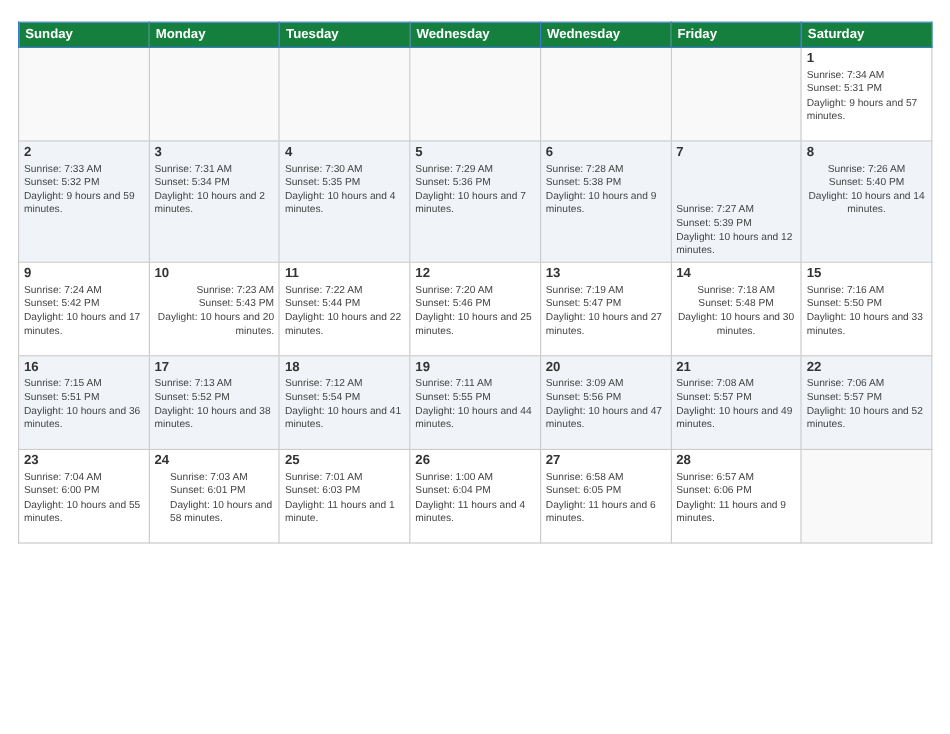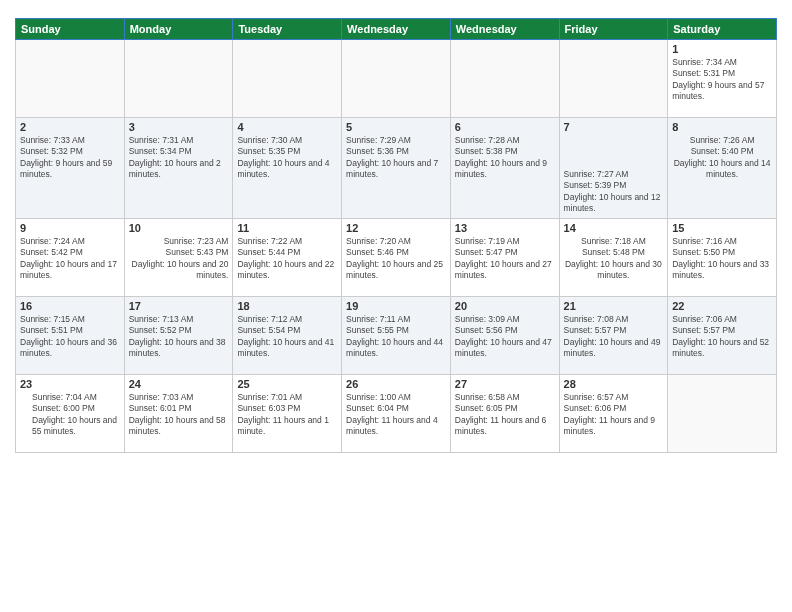--- a/index.html
+++ b/index.html
@@ -258,27 +258,27 @@
           <td>
             <span class="day-number">22</span>
             <div class="day-info" style="white-space: pre-line;">Sunrise: 7:06 AM
 Sunset: 5:57 PM
 Daylight: 10 hours and 52 minutes.</div>
           </td>
         </tr>
         <tr>
           <td>
             <span class="day-number">23</span>
-            <div class="day-info" style="white-space: pre-line; margin-left: 12px;">Sunrise: 7:04 AM
+            <div class="day-info" style="white-space: pre-line;">Sunrise: 7:04 AM
 Sunset: 6:00 PM
 Daylight: 10 hours and 55 minutes.</div>
           </td>
           <td>
             <span class="day-number">24</span>
-            <div class="day-info" style="white-space: pre-line;">Sunrise: 7:03 AM
+            <div class="day-info" style="white-space: pre-line; margin-left: 13px;">Sunrise: 7:03 AM
 Sunset: 6:01 PM
 Daylight: 10 hours and 58 minutes.</div>
           </td>
           <td>
             <span class="day-number">25</span>
             <div class="day-info" style="white-space: pre-line;">Sunrise: 7:01 AM
 Sunset: 6:03 PM
 Daylight: 11 hours and 1 minute.</div>
           </td>
           <td>

